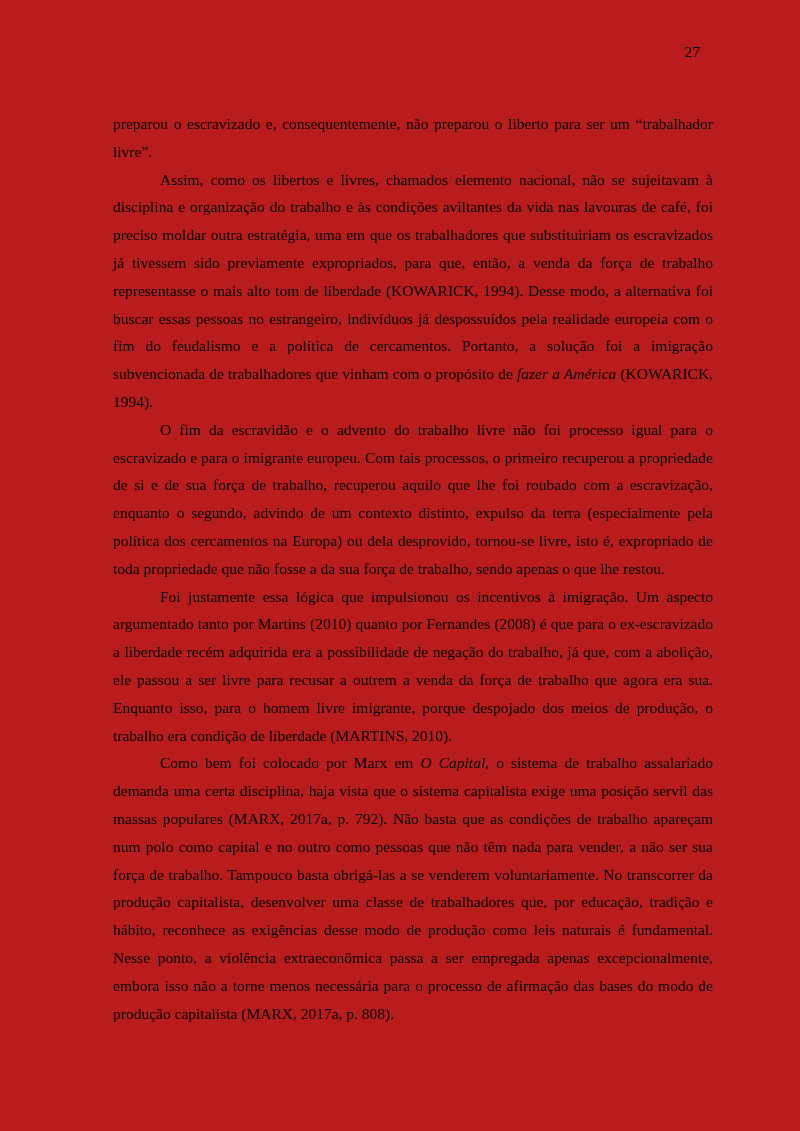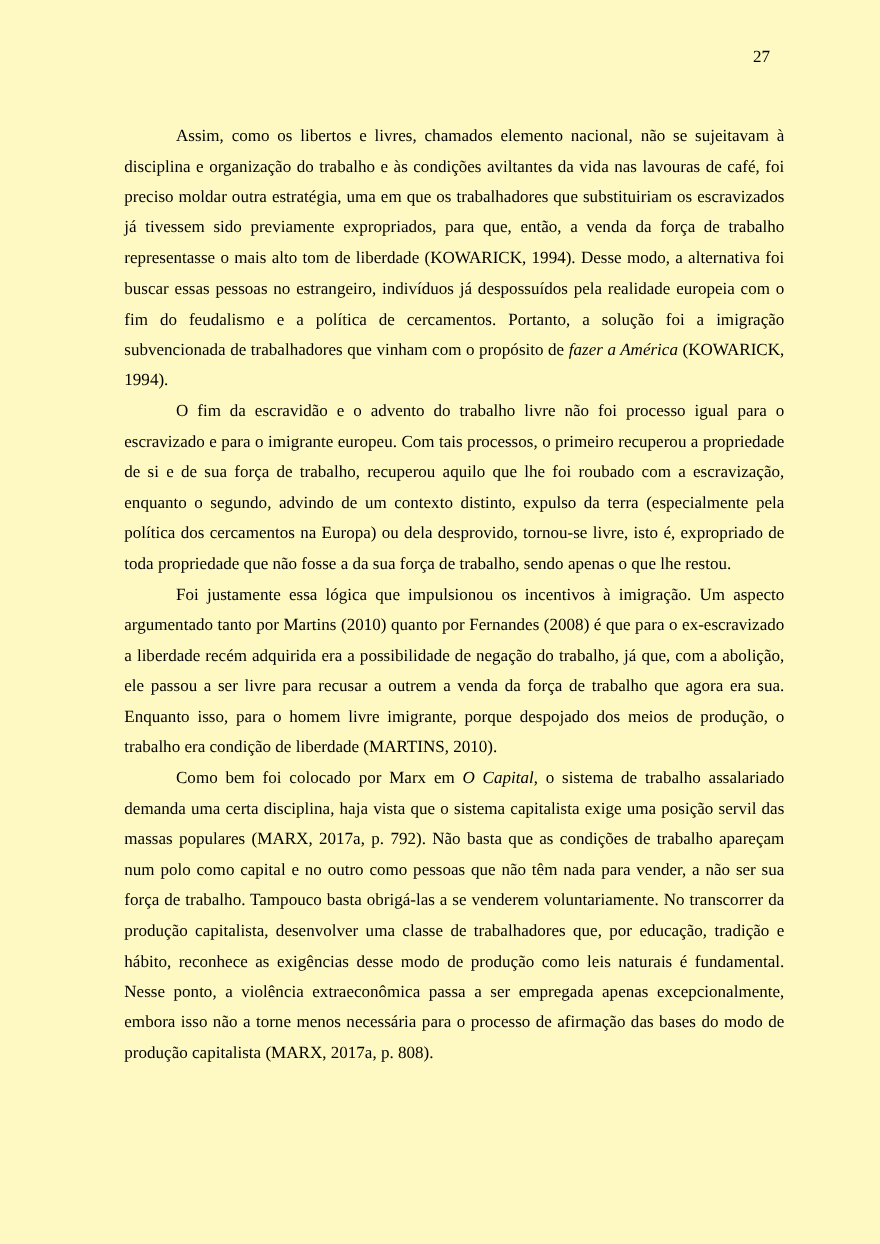--- a/index.html
+++ b/index.html
@@ -8,21 +8,21 @@
     width: 800px;
     height: 1131px;
     position: relative;
     font-family: "Liberation Serif", "DejaVu Serif", serif;
     color: #000000;
     overflow: hidden;
   }
   .page {
     position: absolute;
     inset: 0;
-    background: #fef9c3;
+    background: #b91c1c;
     padding-left: 40px;
   }
   .page-number {
     position: absolute;
     top: 44px;
     right: 100px;
     font-size: 15.5px;
     line-height: 1;
     color: #000000;
   }
@@ -49,20 +49,21 @@
 </style>
 </head>
 <body>
 
 <div class="page">
 
   <div class="page-number">27</div>
 
   <div class="content">
 
+    <p class="para no-indent"><span>preparou o escravizado e, consequentemente, não preparou o liberto para ser um “trabalhador livre”.</span></p>
 
     <p class="para"><span>Assim, como os libertos e livres, chamados elemento nacional, não se sujeitavam à disciplina e organização do trabalho e às condições aviltantes da vida nas lavouras de café, foi preciso moldar outra estratégia, uma em que os trabalhadores que substituiriam os escravizados já tivessem sido previamente expropriados, para que, então, a venda da força de trabalho representasse o mais alto tom de liberdade (KOWARICK, 1994). Desse modo, a alternativa foi buscar essas pessoas no estrangeiro, indivíduos já despossuídos pela realidade europeia com o fim do feudalismo e a política de cercamentos. Portanto, a solução foi a imigração subvencionada de trabalhadores que vinham com o propósito de </span><em>fazer a América</em><span> (KOWARICK, 1994).</span></p>
 
     <p class="para"><span>O fim da escravidão e o advento do trabalho livre não foi processo igual para o escravizado e para o imigrante europeu. Com tais processos, o primeiro recuperou a propriedade de si e de sua força de trabalho, recuperou aquilo que lhe foi roubado com a escravização, enquanto o segundo, advindo de um contexto distinto, expulso da terra (especialmente pela política dos cercamentos na Europa) ou dela desprovido, tornou-se livre, isto é, expropriado de toda propriedade que não fosse a da sua força de trabalho, sendo apenas o que lhe restou.</span></p>
 
     <p class="para"><span>Foi justamente essa lógica que impulsionou os incentivos à imigração. Um aspecto argumentado tanto por Martins (2010) quanto por Fernandes (2008) é que para o ex-escravizado a liberdade recém adquirida era a possibilidade de negação do trabalho, já que, com a abolição, ele passou a ser livre para recusar a outrem a venda da força de trabalho que agora era sua. Enquanto isso, para o homem livre imigrante, porque despojado dos meios de produção, o trabalho era condição de liberdade (MARTINS, 2010).</span></p>
 
     <p class="para"><span>Como bem foi colocado por Marx em </span><em>O Capital</em><span>, o sistema de trabalho assalariado demanda uma certa disciplina, haja vista que o sistema capitalista exige uma posição servil das massas populares (MARX, 2017a, p. 792). Não basta que as condições de trabalho apareçam num polo como capital e no outro como pessoas que não têm nada para vender, a não ser sua força de trabalho. Tampouco basta obrigá-las a se venderem voluntariamente. No transcorrer da produção capitalista, desenvolver uma classe de trabalhadores que, por educação, tradição e hábito, reconhece as exigências desse modo de produção como leis naturais é fundamental. Nesse ponto, a violência extraeconômica passa a ser empregada apenas excepcionalmente, embora isso não a torne menos necessária para o processo de afirmação das bases do modo de produção capitalista (MARX, 2017a, p. 808).</span></p>
 
   </div>

